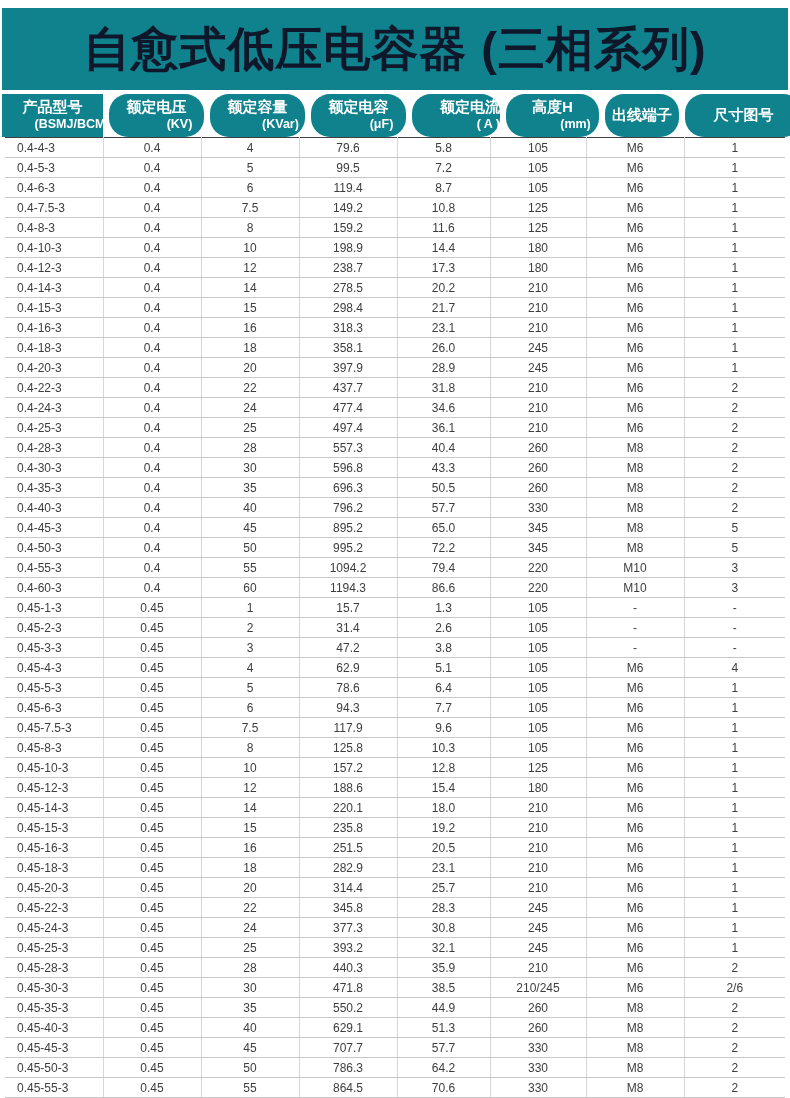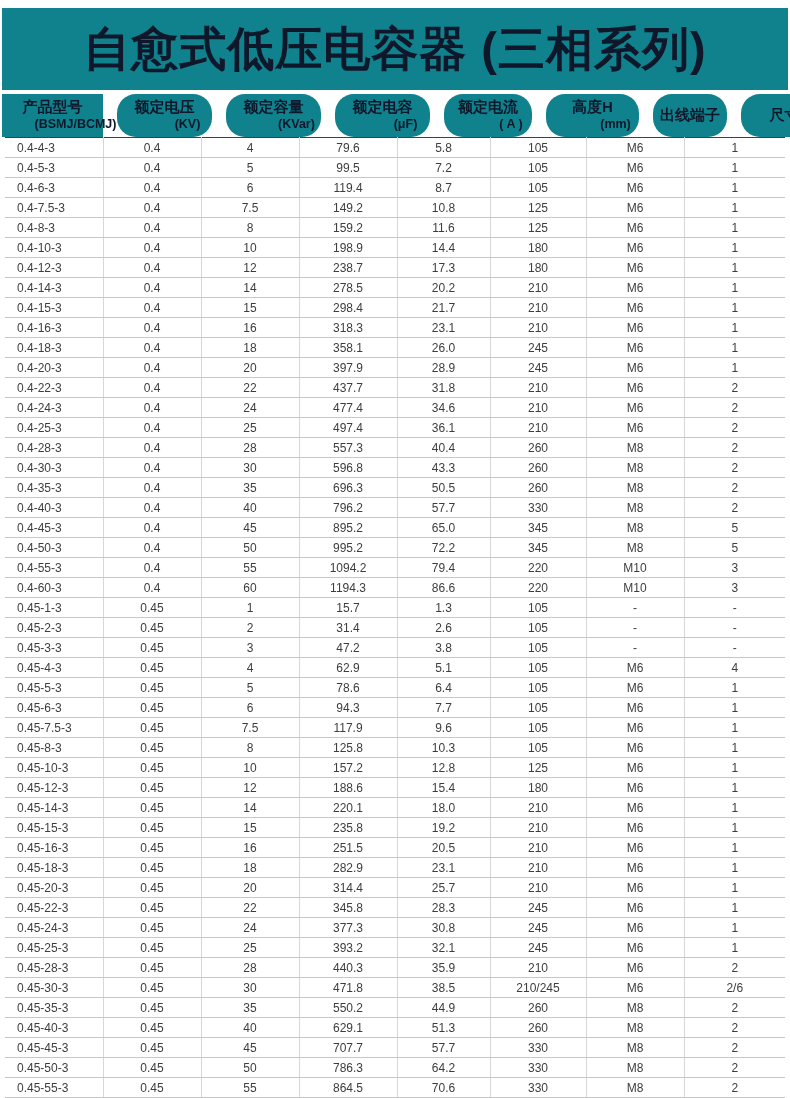--- a/index.html
+++ b/index.html
@@ -36,37 +36,37 @@
   
   .thead-row {
     position: absolute;
     top: 94px;
     left: 2px;
     height: 43px;
     display: flex;
   }
   .th-cell {
     background: #0f828d;
-    color: #0f172a;
+    color: #ffffff;
     display: flex;
     flex-direction: column;
     align-items: center;
     justify-content: center;
     text-align: center;
     line-height: 1.25;
     box-sizing: border-box;
   }
   .th-cell .l1 { font-size: 15px; font-weight: bold; }
   .th-cell .l2 { font-size: 12.5px; font-weight: bold; padding-left: 46px; }
-  .th-cell + .th-cell { margin-left: 14px; border-radius: 19px; }
+  .th-cell + .th-cell { margin-left: 6px; border-radius: 19px; }
   .w0 { width: 101px; }
   .w1 { width: 95px; }
   .w2 { width: 95px; }
   .w3 { width: 95px; text-align: center; }
-  .w4 { width: 88px; }
+  .w4 { width: 88px; align-items: flex-end; }
   .w5 { width: 93px; }
   .w6 { width: 74px; }
   .w7 { width: 117px; }
 
   
   table.spec {
     position: absolute;
     top: 137px;
     left: 5px;
     width: 780px;

